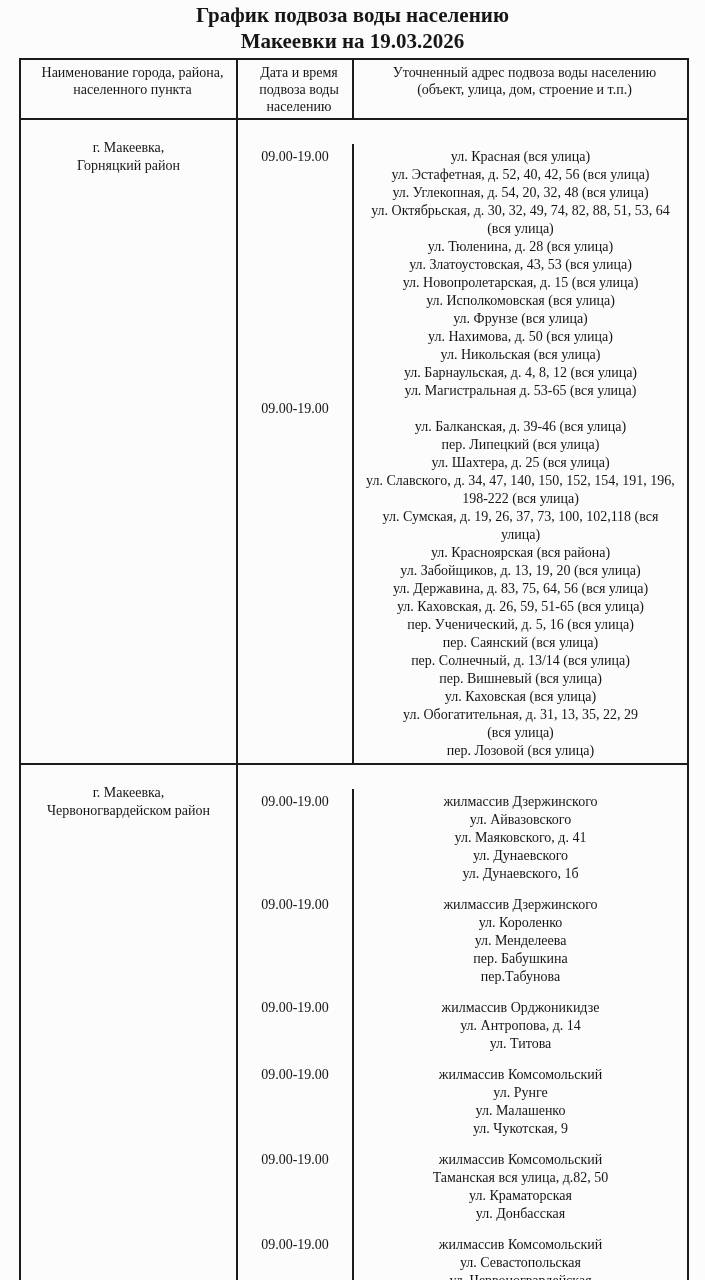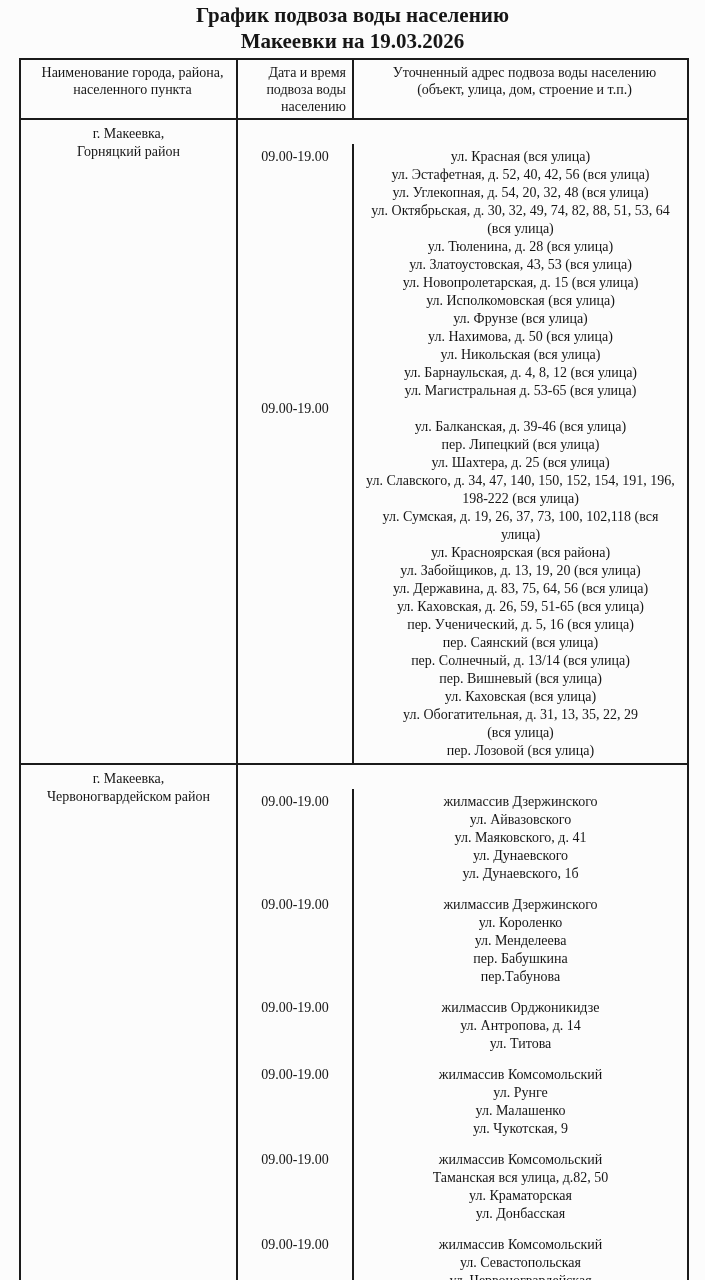--- a/index.html
+++ b/index.html
@@ -40,30 +40,30 @@
   .cell{ text-align:center; }
 
   
   .header-cell{
     font-size:14px;
     line-height:17px;
     padding:4px 6px 3px 14px;
     white-space:pre-line;
   }
   .h0{ width:217px; border-right:2px solid var(--line); }
-  .h1{ width:116px; border-right:2px solid var(--line);text-align:right; }
+  .h1{ width:116px; border-right:2px solid var(--line); }
   .h2{ flex:1; }
 
   
   .location-cell{
     width:217px;
     border-right:2px solid var(--line);
     font-size:14px;
     line-height:18px;
-    padding-top:5px;
+    padding-top:19px;
     white-space:pre-line;
   }
   .blocks{
     flex:1;
     position:relative;
     padding:4px 0 3px 0;
     min-height:12px;
     margin-top:24px;
   }
   .blocks::before{

